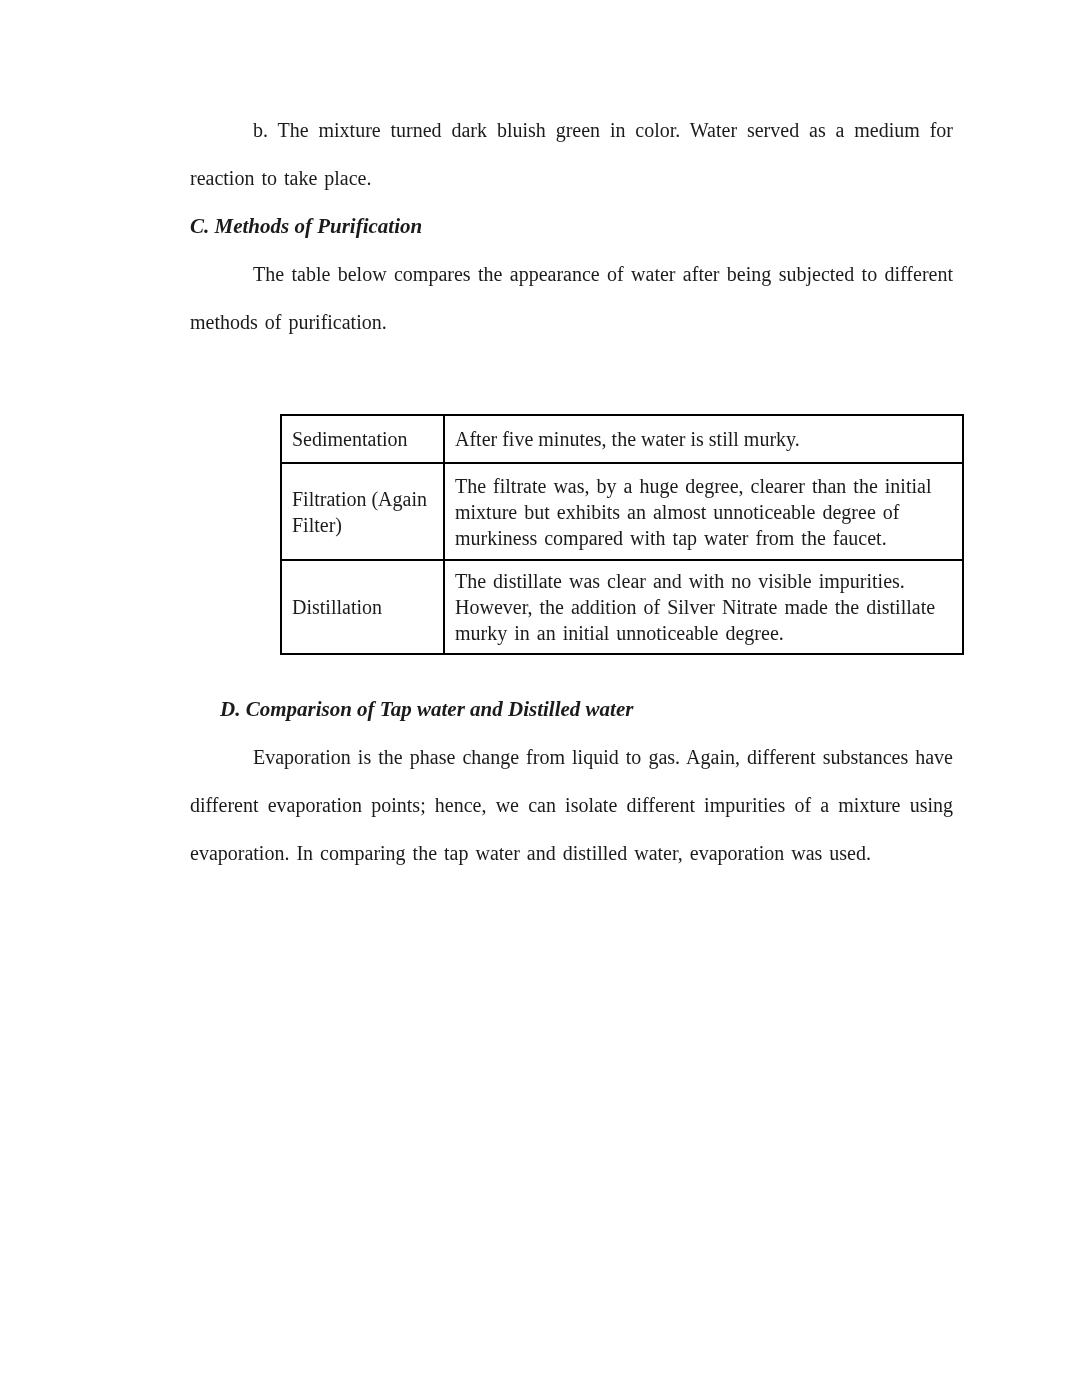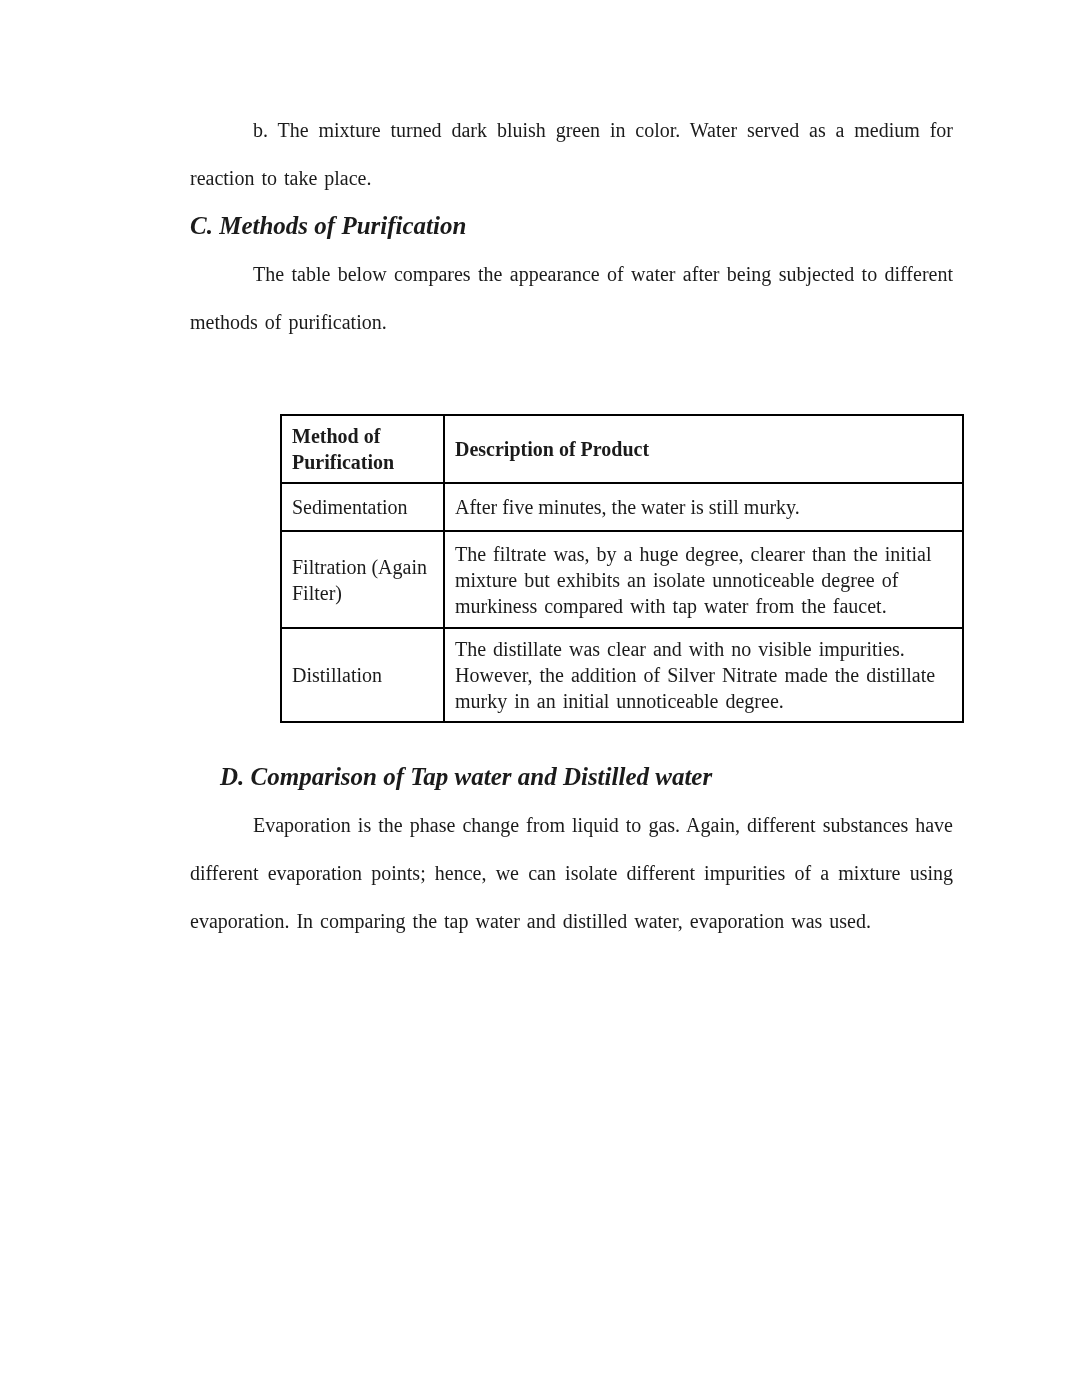--- a/index.html
+++ b/index.html
@@ -19,21 +19,21 @@
   }
   p.body-para {
     font-size: 20px;
     line-height: 48px;
     text-align: justify;
     text-indent: 63px;
     margin: 0;
     word-spacing: 2px;
   }
   .heading {
-    font-size: 25px;
+    font-size: 21px;
     line-height: 48px;
     font-weight: bold;
     font-style: italic;
     margin: 0;
   }
   .heading-c { margin-top: 0; }
   .para-2 { margin-top: 14px; }
   table.purification-table {
     border-collapse: collapse;
     table-layout: fixed;
@@ -77,31 +77,27 @@
   <h3 class="heading heading-c">C. Methods of Purification</h3>
 
   <p class="body-para para-2">The table below compares the appearance of water after being subjected to different methods of purification.</p>
 
   <table class="purification-table">
     <colgroup>
       <col class="col-method">
       <col class="col-desc">
     </colgroup>
     <tbody>
-      <tr class="row-header">
-        <th>Method of Purification</th>
-        <th>Description of Product</th>
-      </tr>
       <tr class="row-sed">
         <td class="method-cell">Sedimentation</td>
         <td class="desc-cell">After five minutes, the water is still murky.</td>
       </tr>
       <tr class="row-sand">
         <td class="method-cell">Filtration (Again Filter)</td>
-        <td class="desc-cell desc-justify">The filtrate was, by a huge degree, clearer than the initial mixture but exhibits an isolate unnoticeable degree of murkiness compared with tap water from the faucet.</td>
+        <td class="desc-cell desc-justify">The filtrate was, by a huge degree, clearer than the initial mixture but exhibits an almost unnoticeable degree of murkiness compared with tap water from the faucet.</td>
       </tr>
       <tr class="row-dist">
         <td class="method-cell">Distillation</td>
         <td class="desc-cell desc-justify">The distillate was clear and with no visible impurities. However, the addition of Silver Nitrate made the distillate murky in an initial unnoticeable degree.</td>
       </tr>
     </tbody>
   </table>
 
   <h3 class="heading heading-d">D. Comparison of Tap water and Distilled water</h3>
 

